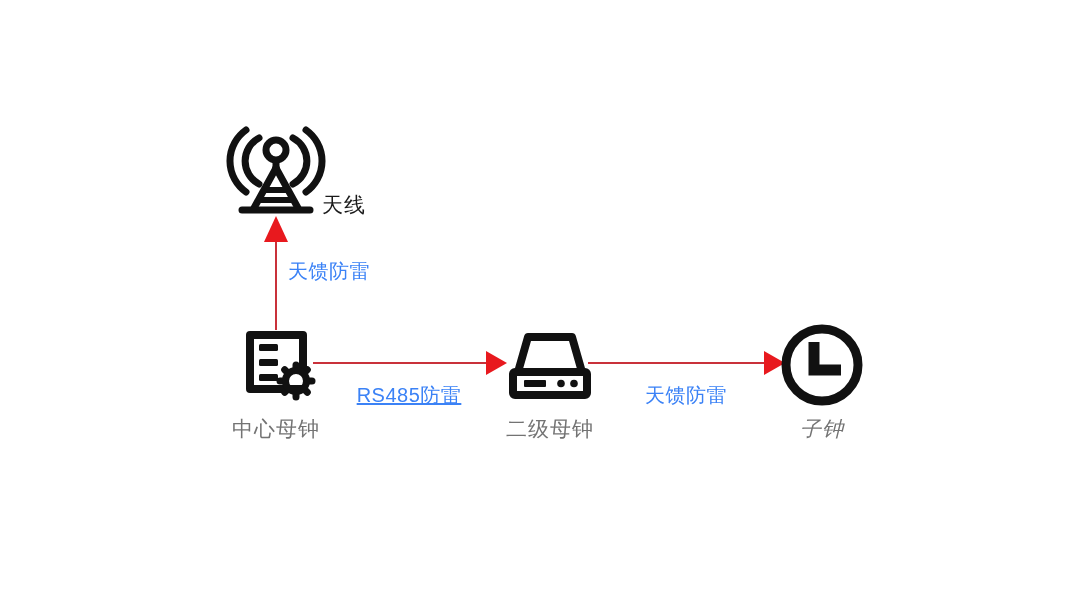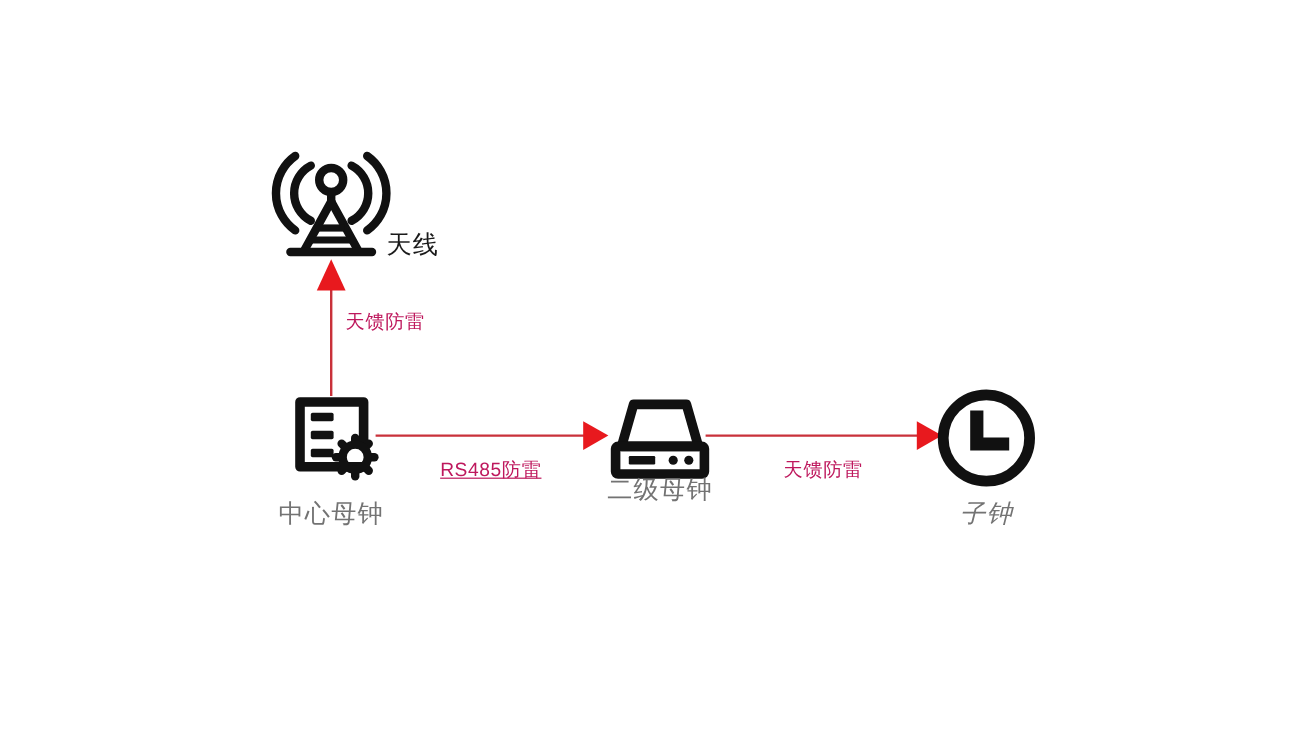--- a/index.html
+++ b/index.html
@@ -29,22 +29,22 @@
     position: absolute;
     font-size: 21px;
     color: #737373;
     letter-spacing: 1px;
     white-space: nowrap;
     text-align: center;
     line-height: 1;
   }
   .edge-label {
     position: absolute;
-    font-size: 16px;
-    color: #be185d;
+    font-size: 20px;
+    color: #3b82f6;
     letter-spacing: 0.5px;
     white-space: nowrap;
     line-height: 1;
   }
   .icon-label {
     position: absolute;
     font-size: 21px;
     color: #1a1a1a;
     letter-spacing: 1px;
     white-space: nowrap;
@@ -136,21 +136,21 @@
     <g>
       <circle cx="822" cy="365" r="36" fill="none" stroke="#111111" stroke-width="9"></circle>
       <path d="M 814 342 L 814 370 L 841 370" fill="none" stroke="#111111" stroke-width="11" stroke-linecap="butt" stroke-linejoin="miter"></path>
     </g>
   </svg>
 
   <div class="icon-label" style="left:322px; top:194px;">天线</div>
 
   <div class="node-label" style="left:276px; top:418px; transform:translateX(-50%);">中心母钟</div>
 
-  <div class="node-label" style="left:550px; top:398px; transform:translateX(-50%);">二级母钟</div>
+  <div class="node-label" style="left:550px; top:418px; transform:translateX(-50%);">二级母钟</div>
 
   <div class="node-label" style="left:822px; top:418px; transform:translateX(-50%);font-style:italic;">子钟</div>
 
   <div class="edge-label" style="left:288px; top:261px;">天馈防雷</div>
 
   <div class="edge-label" style="left:409px; top:385px; transform:translateX(-50%);text-decoration:underline;">RS485防雷</div>
 
   <div class="edge-label" style="left:686px; top:385px; transform:translateX(-50%);">天馈防雷</div>
 
 </div>

